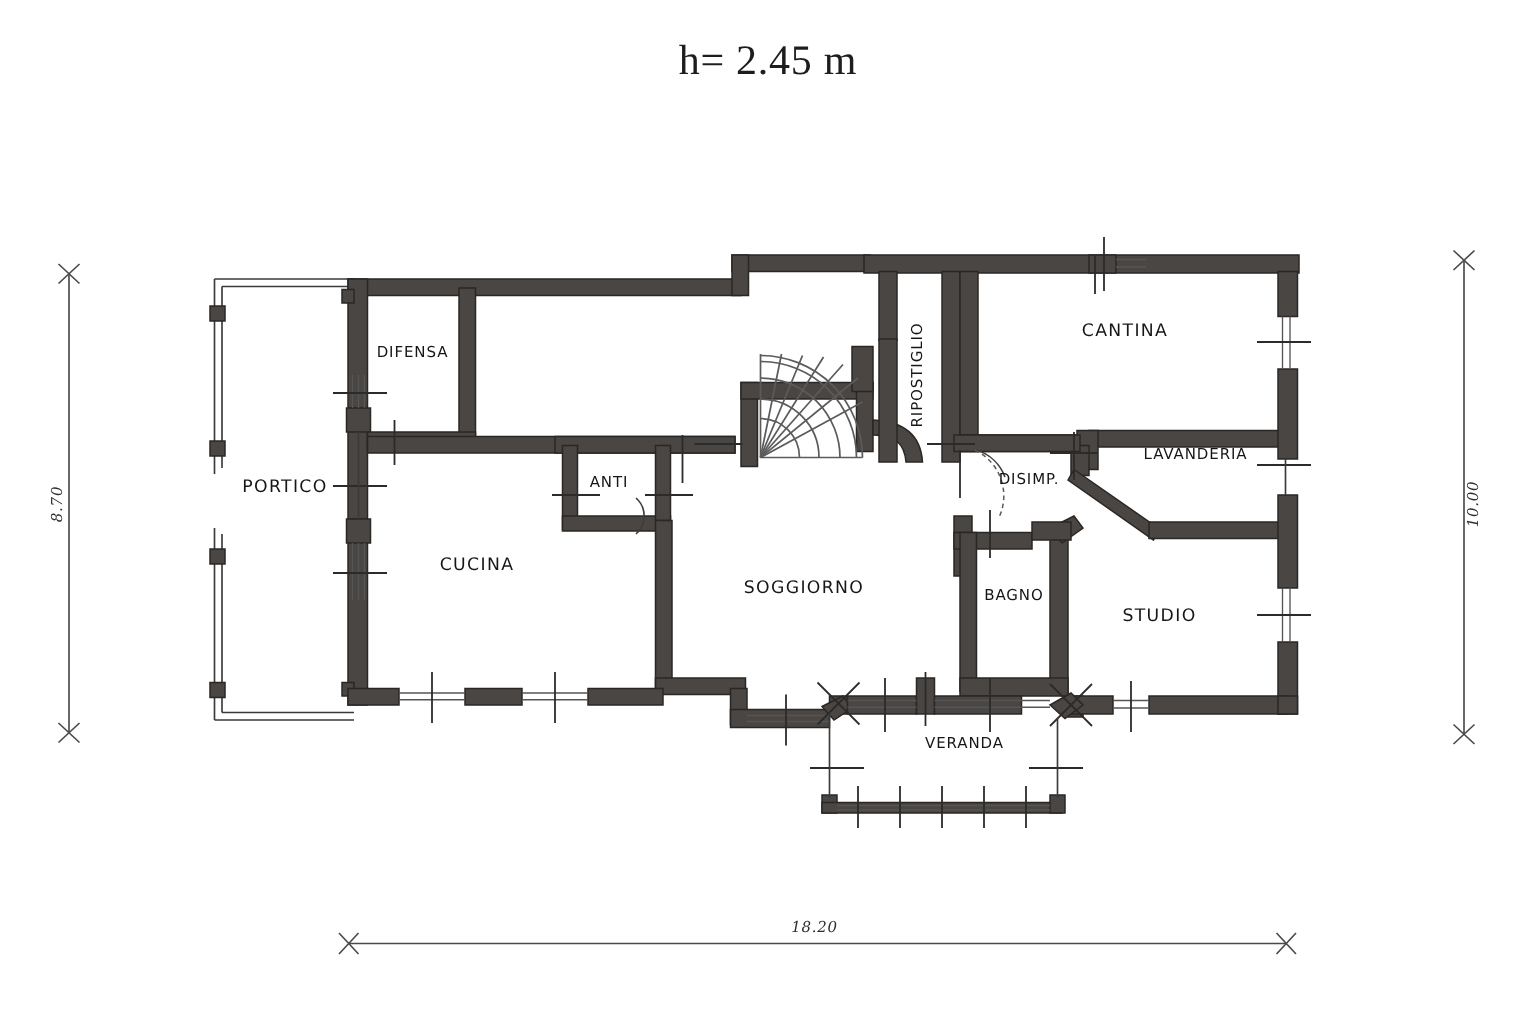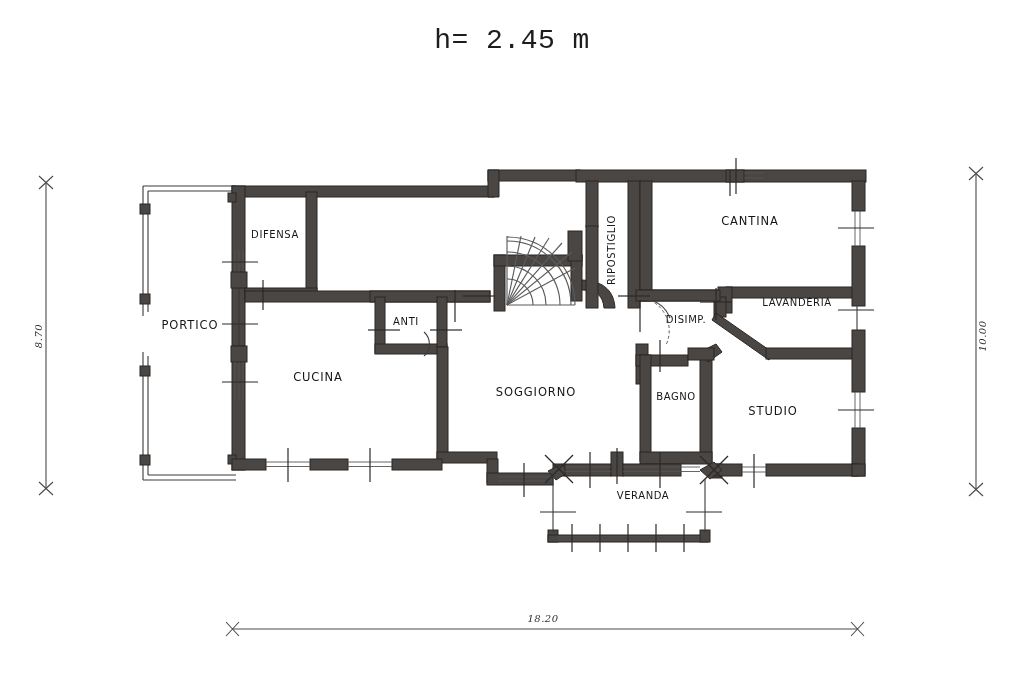--- a/index.html
+++ b/index.html
@@ -29,21 +29,21 @@
   }
   .title-main {
     font-family: "DejaVu Sans", sans-serif;
     font-size: 33px;
     letter-spacing: 1.5px;
     color: #1d1d1d;
     font-weight: 400;
     display: block;
   }
   .title-sub {
-    font-family: Liberation Mono, monospace;
+    font-family: Liberation Serif, serif;
     font-size: 28px;
     letter-spacing: 0.5px;
     color: #1d1d1d;
     font-weight: 400;
     display: block;
     margin-top: 2px;
   }
   svg#floorplan {
     position: absolute;
     left: 0;

